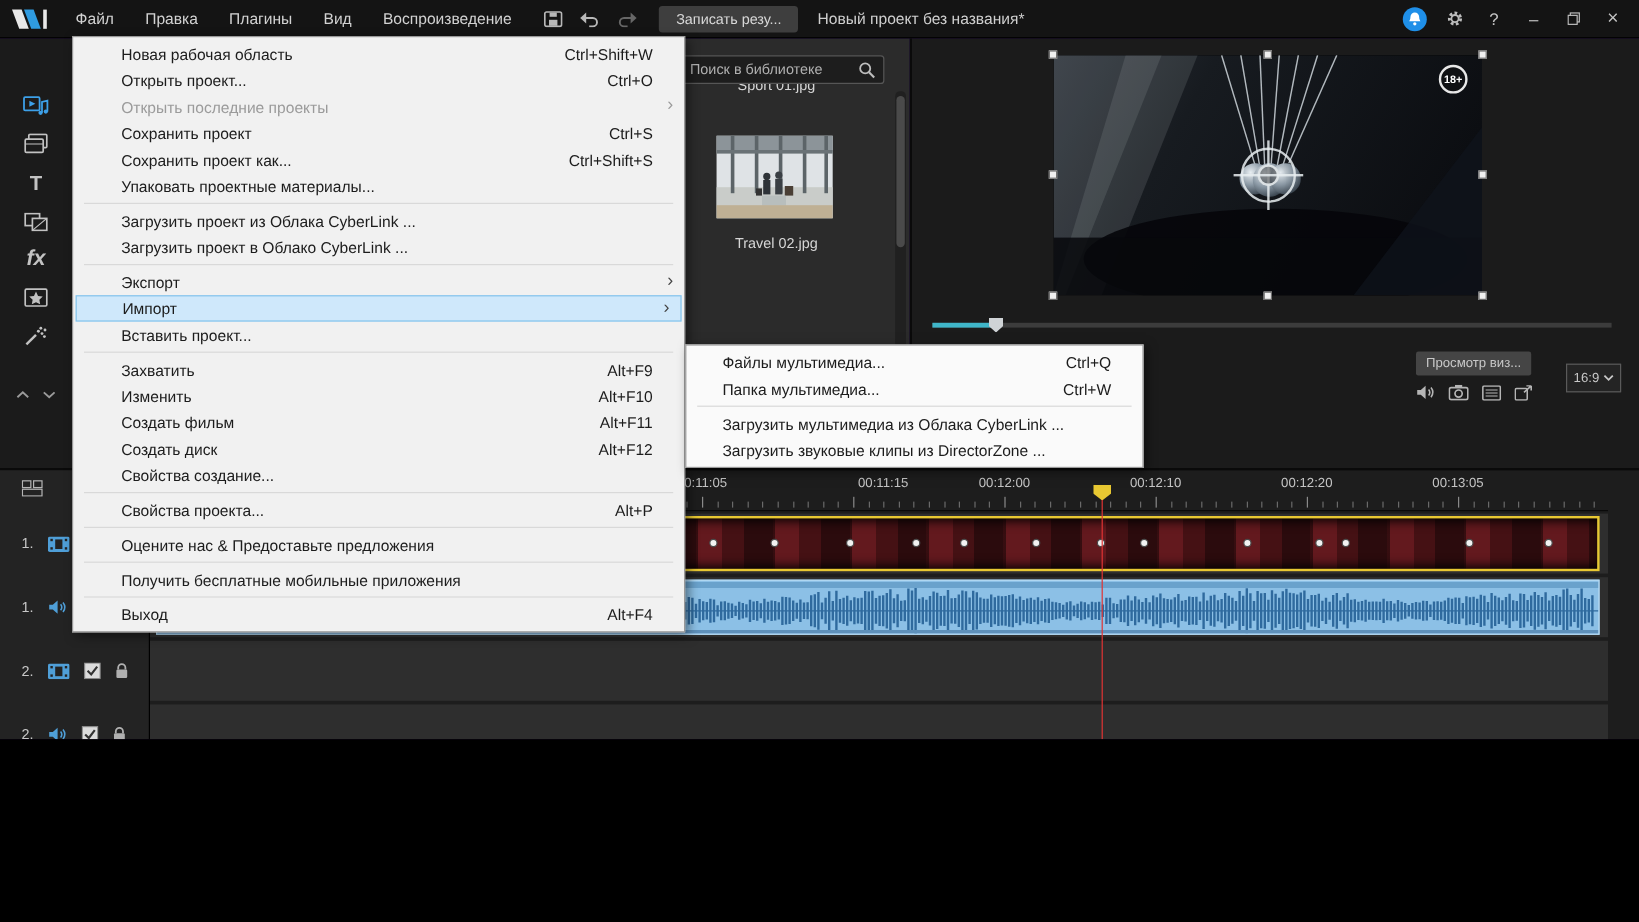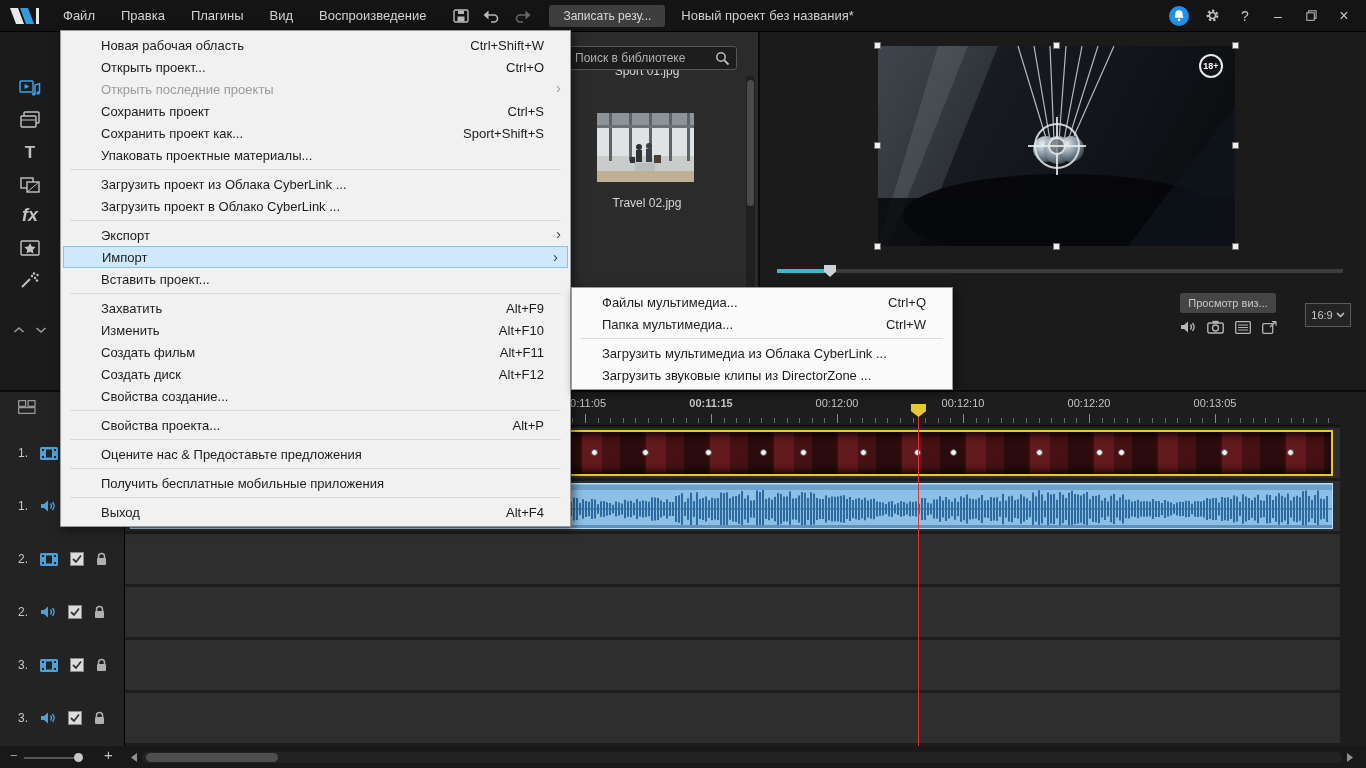--- a/index.html
+++ b/index.html
@@ -1,17 +1,17 @@
 <!DOCTYPE html>
 <html><head>
 <meta charset="utf-8">
 <style>
   * { box-sizing:border-box; margin:0; padding:0; }
   html,body { background:#000; }
-  .app { position:relative; width:1366px; height:768px; overflow:hidden; background:#4c1d95;
+  .app { position:relative; width:1366px; height:616px; overflow:hidden; background:#4c1d95;
          font-family:"Liberation Sans","DejaVu Sans",sans-serif; color:#ddd; }
 
   
   .menubar { position:absolute; left:0; top:0; width:1366px; height:32px; background:#141414;
              border-bottom:1px solid #000; display:flex; align-items:center; z-index:40; }
   .logo { margin:0 8px 0 8px; display:flex; }
   .mb-menus { display:flex; }
   .mb-item { padding:0 13px; font-size:13px; color:#d2d2d2; line-height:32px; cursor:default; }
   .mb-icons { display:flex; gap:14px; margin-left:14px; color:#b8b8b8; align-items:center; }
   .icon-btn { display:flex; align-items:center; }
@@ -547,21 +547,21 @@
               <svg width="13" height="14" viewBox="0 0 13 14">
                 <path d="M3.5 6 V4.5 a3 3 0 0 1 6 0 V6" fill="none" stroke="currentColor" stroke-width="1.5"></path>
                 <rect x="2" y="6" width="9" height="7" rx="1" fill="currentColor"></rect>
               </svg>
             </span>
           </div>
         </div>
     </div>
     <div class="ruler" id="ruler">
         <div class="ruler-label" style="left: 460px;">00:11:05</div>
-        <div class="ruler-label" style="left: 586px; font-weight: bold;">00:11:15</div>
+        <div class="ruler-label" style="left: 611px;">00:11:15</div>
         <div class="ruler-label" style="left: 712px;">00:12:00</div>
         <div class="ruler-label" style="left: 838px; text-align: right;">00:12:10</div>
         <div class="ruler-label" style="left: 964px;">00:12:20</div>
         <div class="ruler-label" style="left: 1090px;">00:13:05</div>
         <span class="tick" style="left: 6.4px;"></span>
         <span class="tick" style="left: 19px;"></span>
         <span class="tick" style="left: 31.6px;"></span>
         <span class="tick" style="left: 44.2px;"></span>
         <span class="tick" style="left: 56.8px;"></span>
         <span class="tick" style="left: 69.4px;"></span>
@@ -715,21 +715,21 @@
         <span class="mi-label">Открыть последние проекты</span>
         <span class="mi-right"></span>
         <span class="mi-arrow">›</span>
       </div>
       <div class="menu-item">
         <span class="mi-label">Сохранить проект</span>
         <span class="mi-right">Ctrl+S</span>
       </div>
       <div class="menu-item">
         <span class="mi-label">Сохранить проект как...</span>
-        <span class="mi-right">Sport+Shift+S</span>
+        <span class="mi-right">Ctrl+Shift+S</span>
       </div>
       <div class="menu-item">
         <span class="mi-label">Упаковать проектные материалы...</span>
         <span class="mi-right"></span>
       </div>
       <div class="menu-sep"></div>
       <div class="menu-item">
         <span class="mi-label">Загрузить проект из Облака CyberLink ...</span>
         <span class="mi-right"></span>
       </div>

